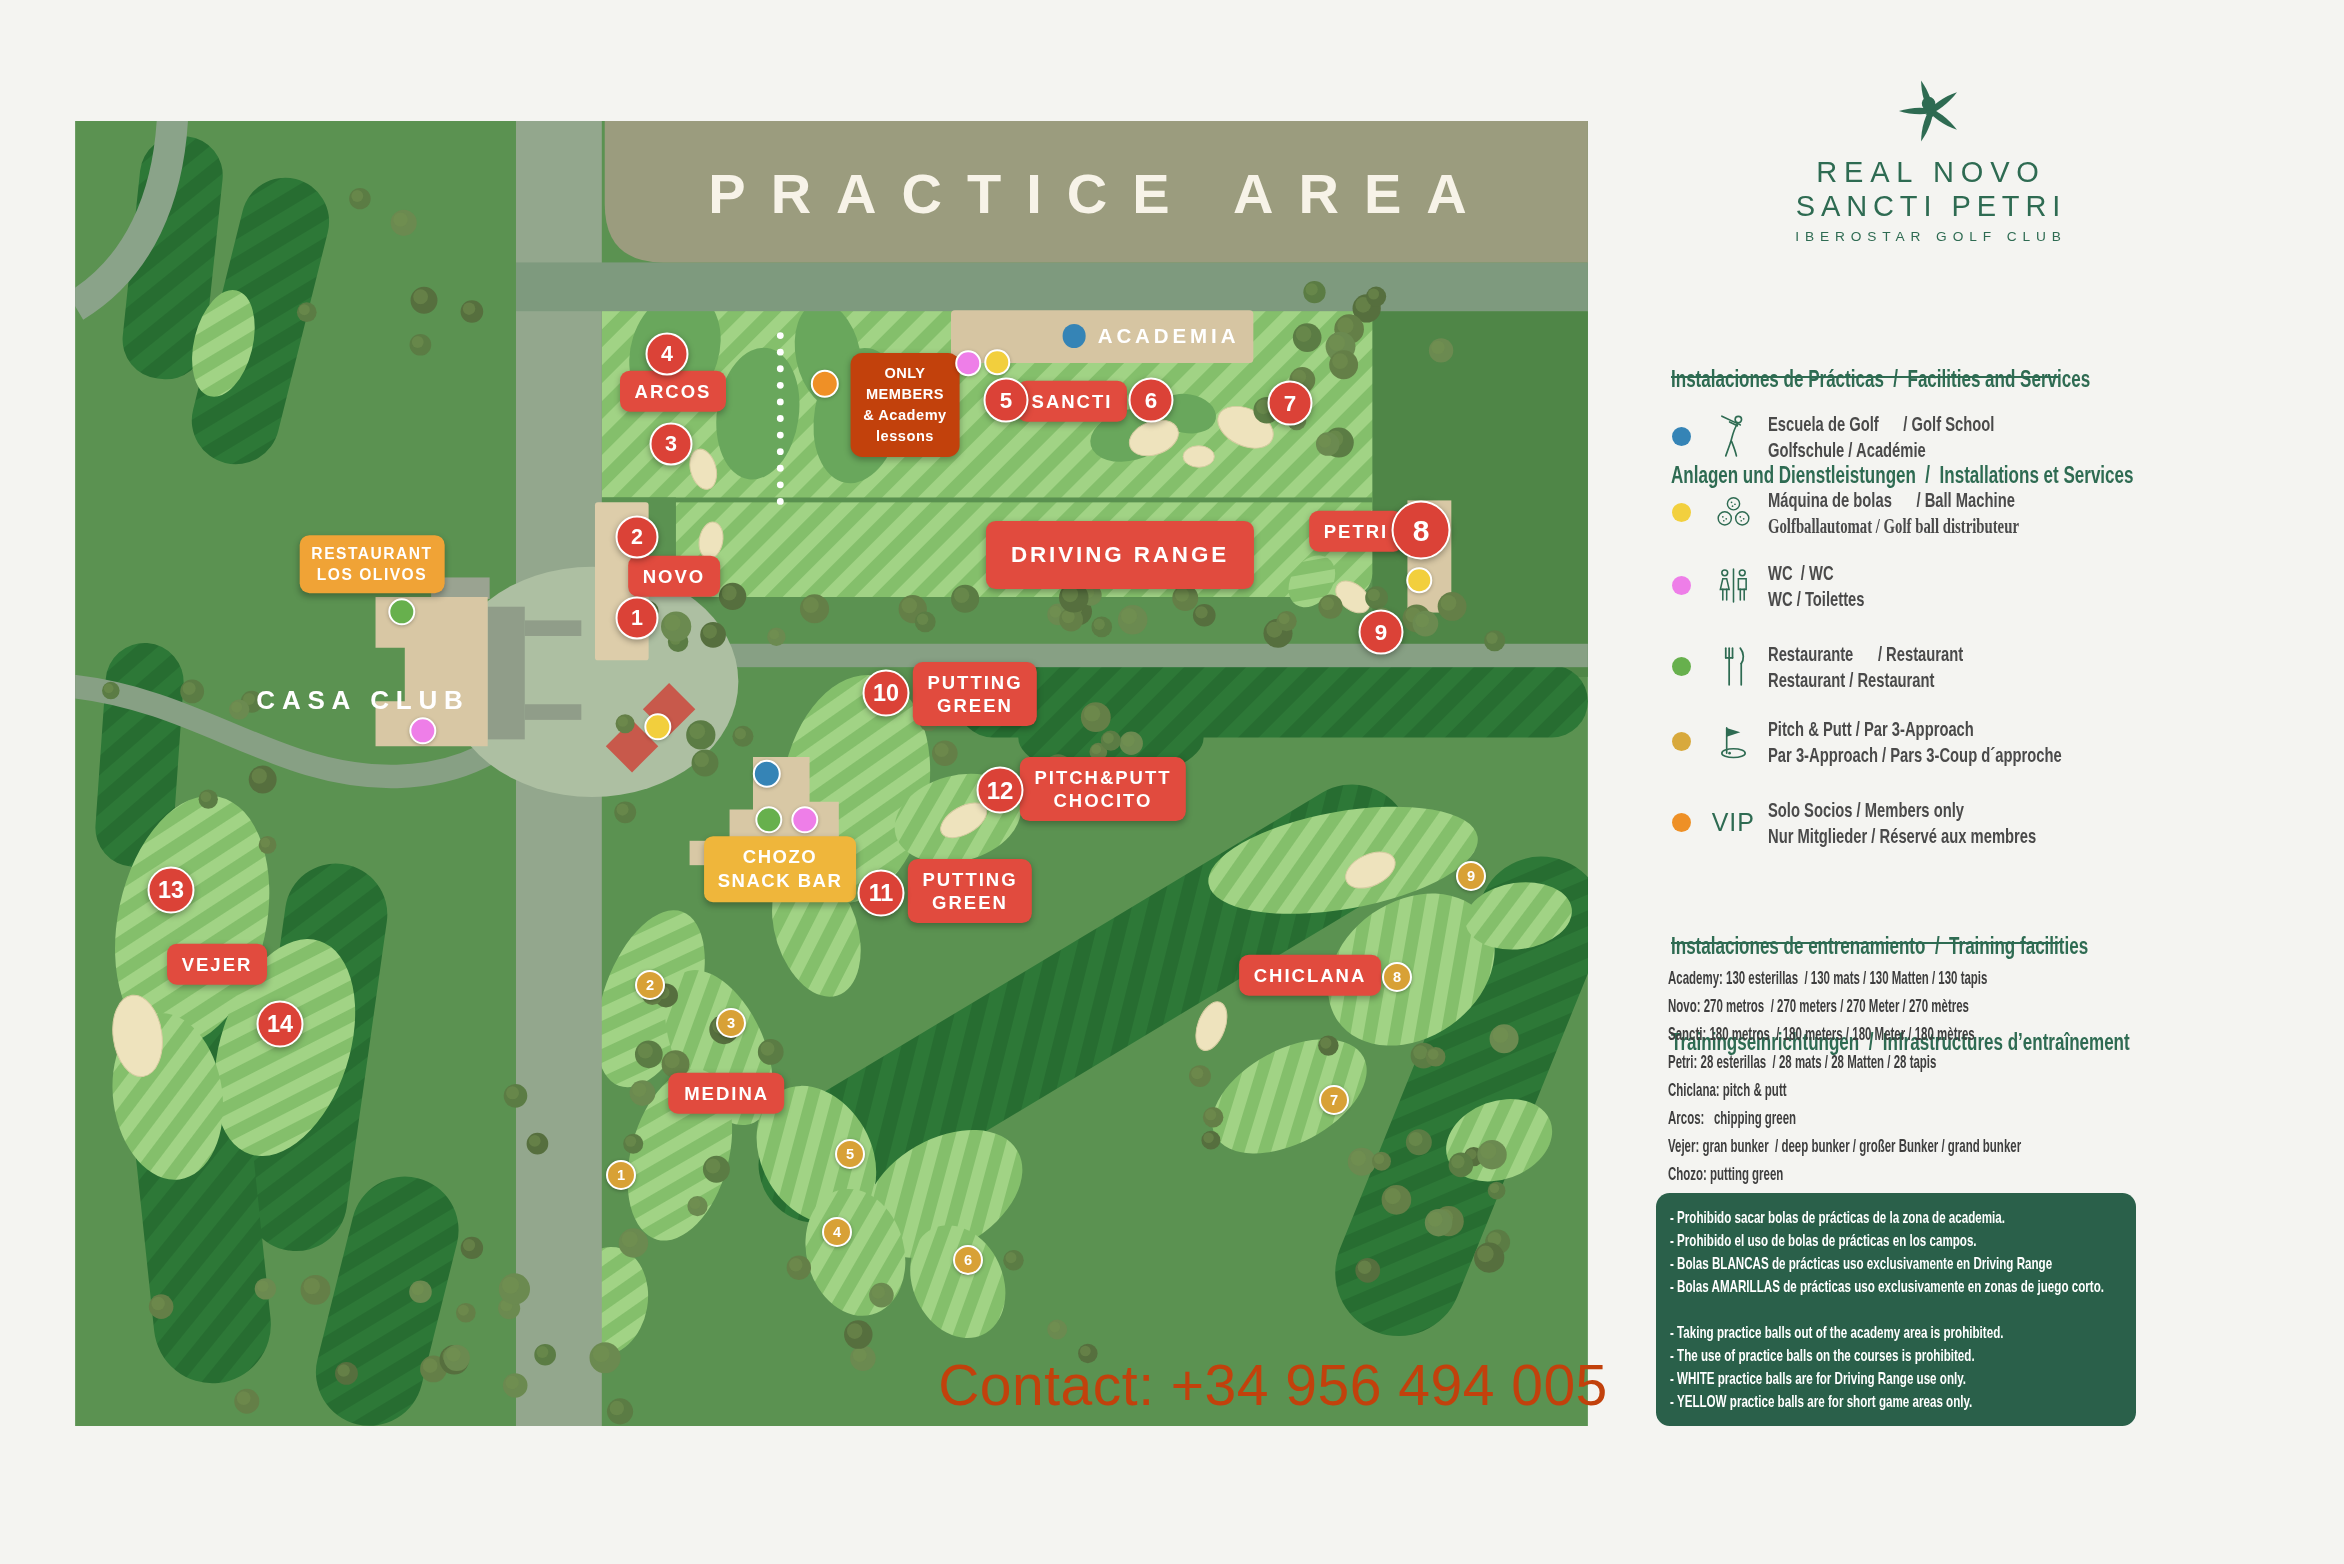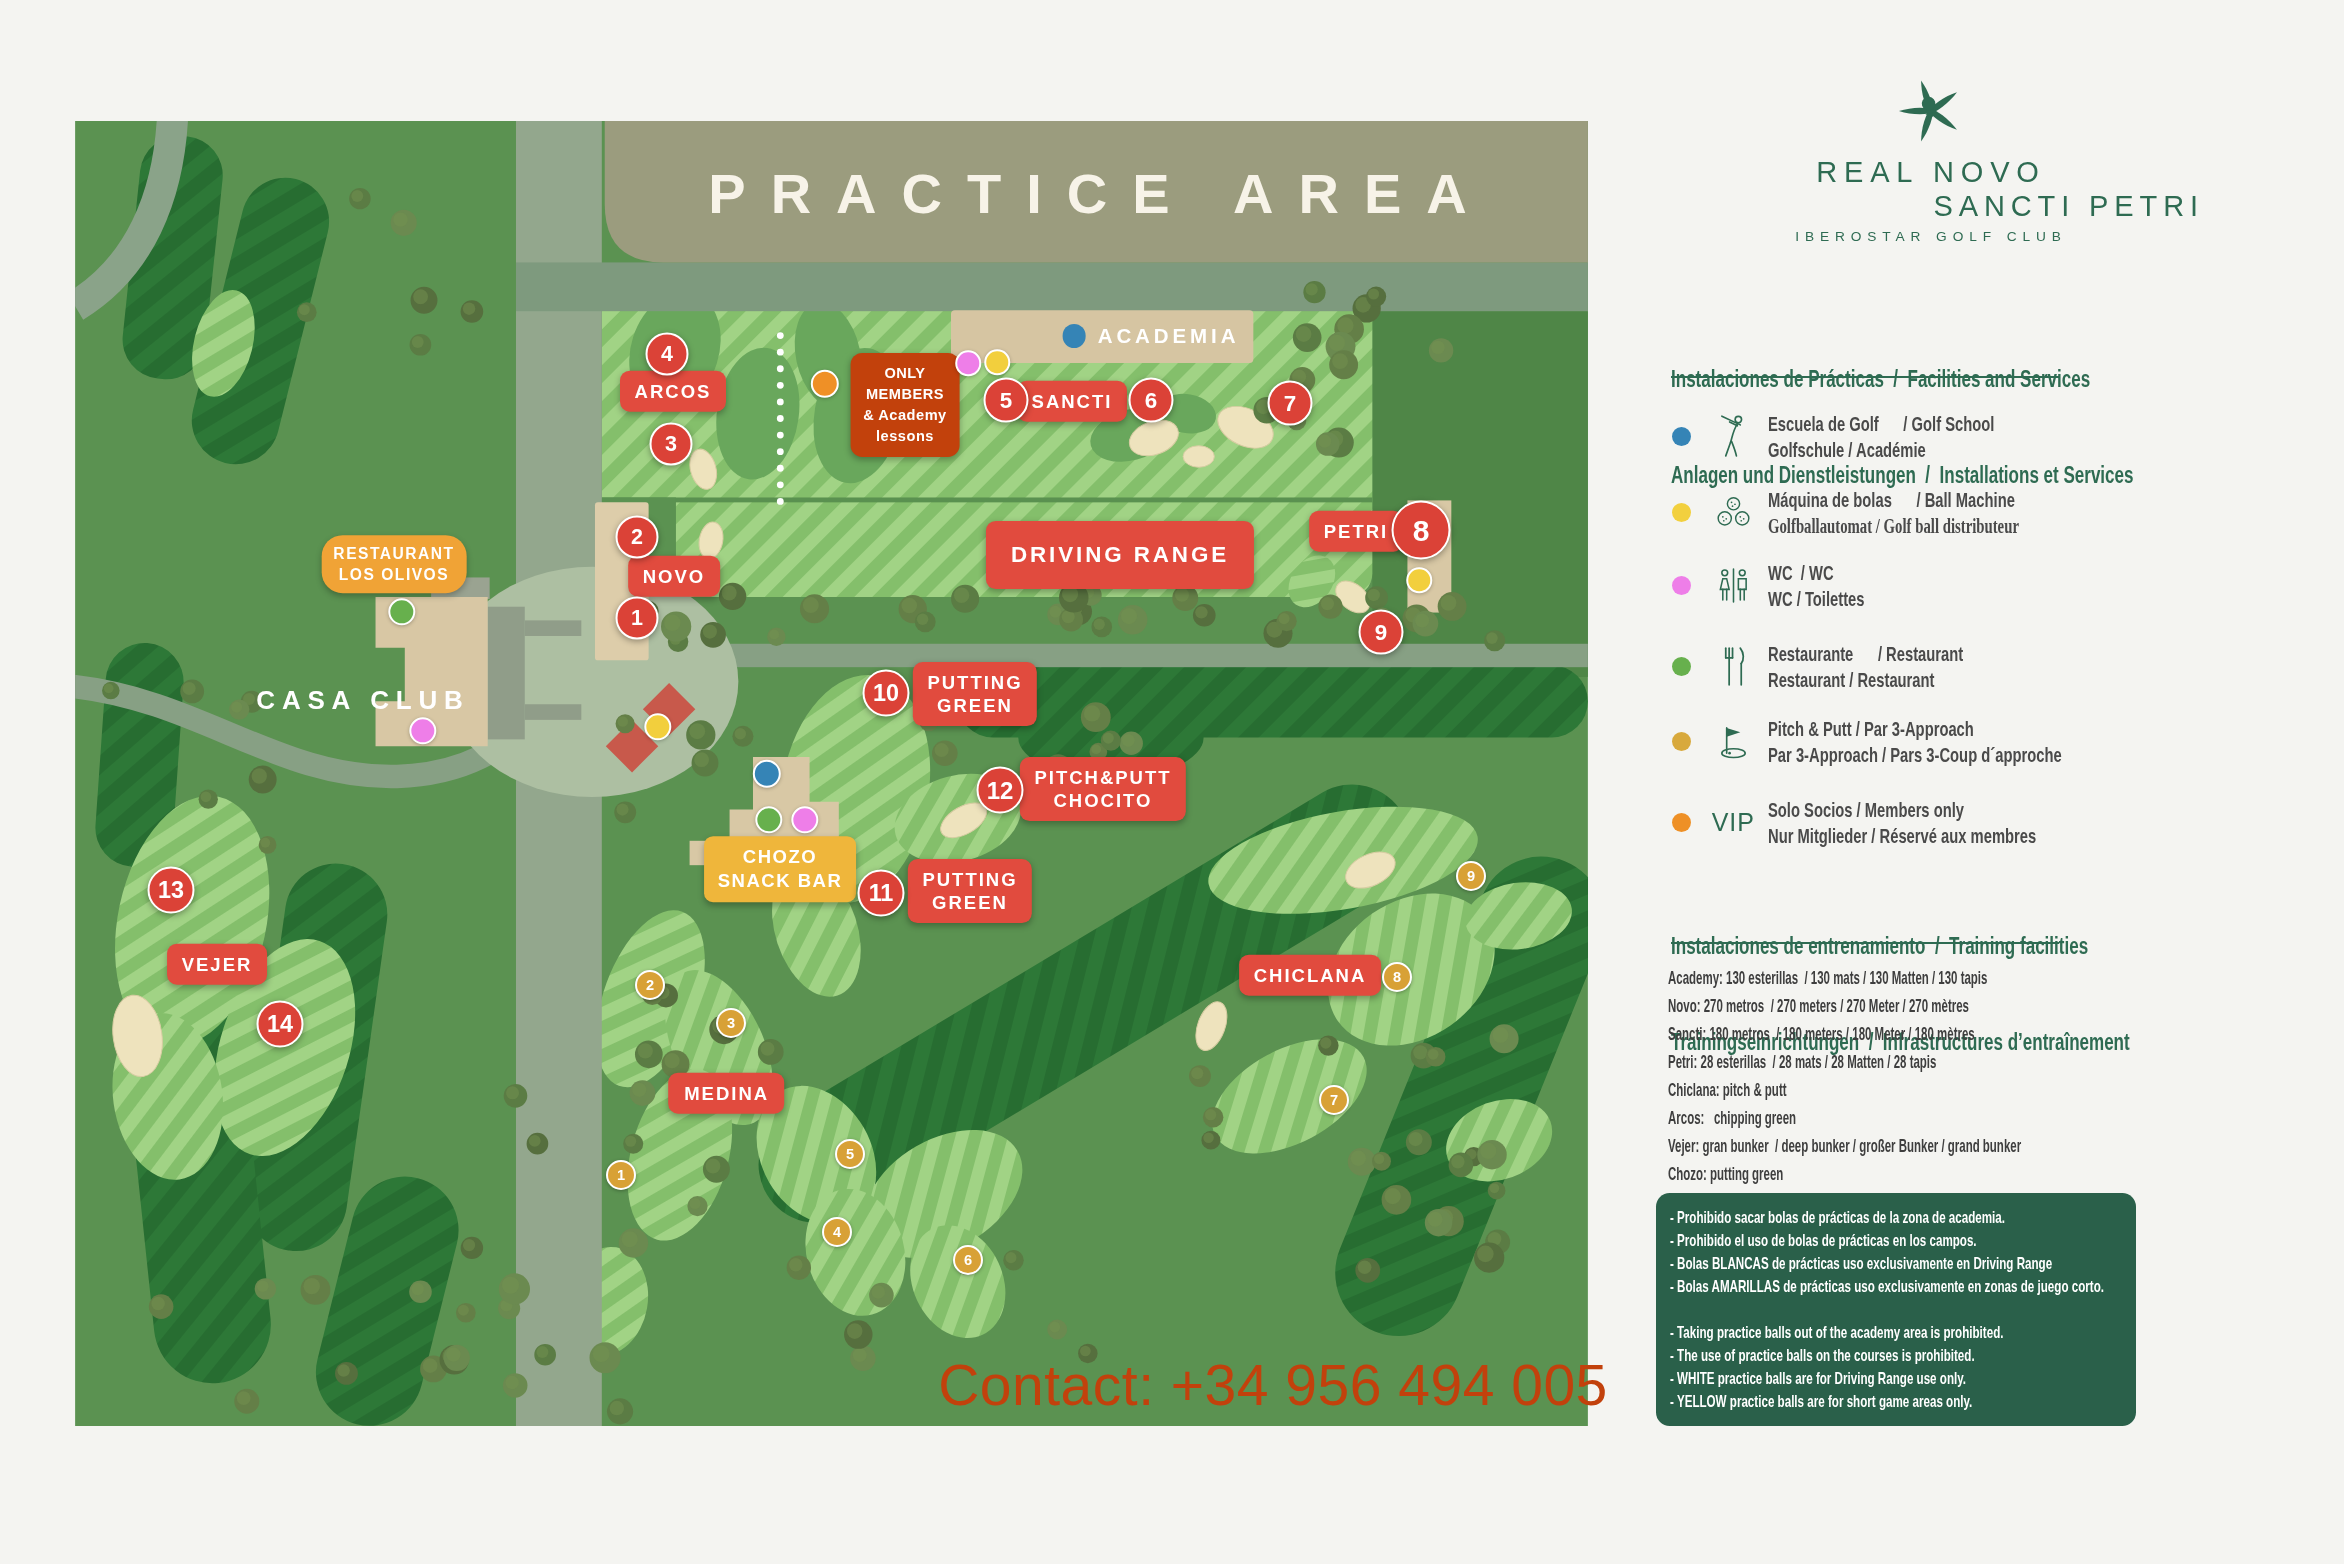--- a/index.html
+++ b/index.html
@@ -33,21 +33,21 @@
     border-radius:50%;color:#fff;font-weight:bold;display:flex;align-items:center;justify-content:center;
     font-size:14.6px;box-shadow:0 1px 3.9px rgba(0,0,0,.3);}
   .mdot{position:absolute;transform:translate(-50%,-50%);border:2.4px solid #fff;border-radius:50%;
     box-shadow:0 1px 3.9px rgba(0,0,0,.25);}
 
   
   .sidebar{position:absolute;left:1658px;top:0;width:644px;height:1564px;}
   .logo{position:absolute;top:0;left:0;width:546px;text-align:center;color:#2e6b52;}
   .logo svg{position:absolute;top:76px;left:230px;}
   .logo-l1{position:absolute;top:156px;width:100%;font-size:29px;letter-spacing:6.8px;font-weight:500;}
-  .logo-l2{position:absolute;top:190px;width:100%;font-size:29px;letter-spacing:5.9px;font-weight:500;text-align:right;}
+  .logo-l2{position:absolute;top:190px;width:100%;font-size:29px;letter-spacing:5.9px;font-weight:500;}
   .logo-l3{position:absolute;top:229px;width:100%;font-size:13.7px;letter-spacing:5.9px;font-weight:500;}
 
   .shead{position:absolute;left:12.7px;color:#2e6b52;font-size:23px;font-weight:700;line-height:32px;
     transform:scaleX(.74);transform-origin:left top;white-space:pre;}
   .sline{position:absolute;left:12.7px;width:388px;border-top:2px solid #2e6b52;}
 
   .lrow{position:absolute;left:13.7px;display:flex;align-items:center;height:57px;}
   .ldot{width:19.5px;height:19.5px;border-radius:50%;flex:0 0 auto;margin-right:15.6px;}
   .licon{width:53px;display:flex;justify-content:center;align-items:center;flex:0 0 auto;margin-right:7.8px;color:#2e6b52;}
   .vip-txt{font-size:25px;letter-spacing:1px;color:#2e6b52;font-weight:400;}
@@ -477,21 +477,21 @@
       <div class="mlabel red" style="left: 1310px; top: 975px;">
         <div>CHICLANA</div>
       </div>
       <div class="mlabel red" style="left: 217px; top: 964px;">
         <div>VEJER</div>
       </div>
       <div class="mlabel yellow" style="left: 780px; top: 869px; border-radius: 9px;">
         <div>CHOZO</div>
         <div>SNACK BAR</div>
       </div>
-      <div class="mlabel orange" style="left: 394px; top: 564px; border-radius: 21px;">
+      <div class="mlabel orange" style="left: 372px; top: 564px;">
         <div>RESTAURANT</div>
         <div>LOS OLIVOS</div>
       </div>
       <div class="mlabel orange-box" style="left: 905px; top: 405px;">
         <div>ONLY</div>
         <div>MEMBERS</div>
         <div>&amp; Academy</div>
         <div>lessons</div>
       </div>
       <div class="mlabel plain" style="left: 363px; top: 700px;">

